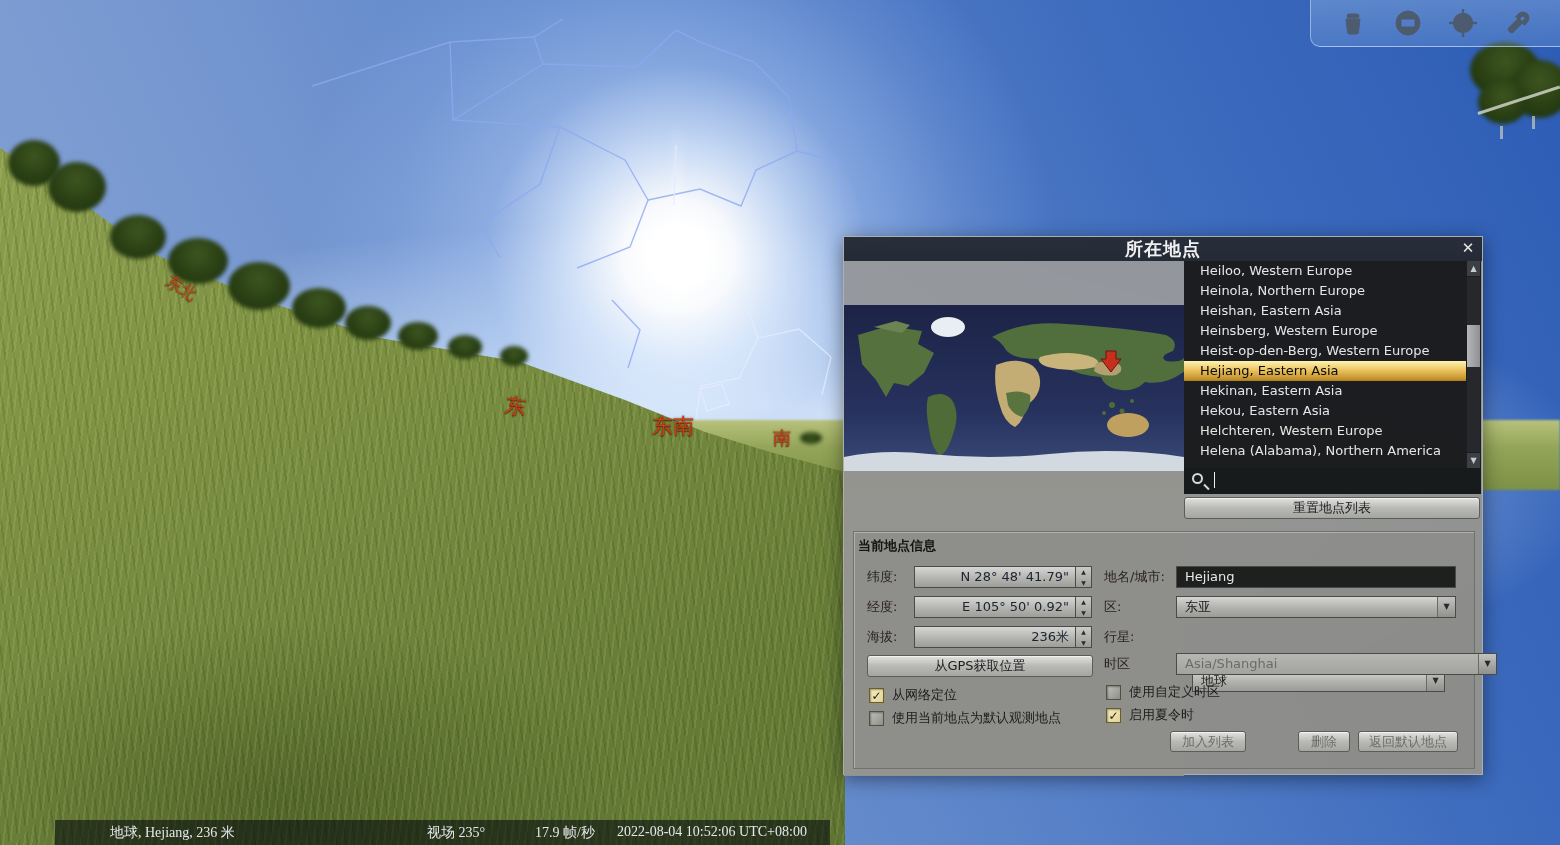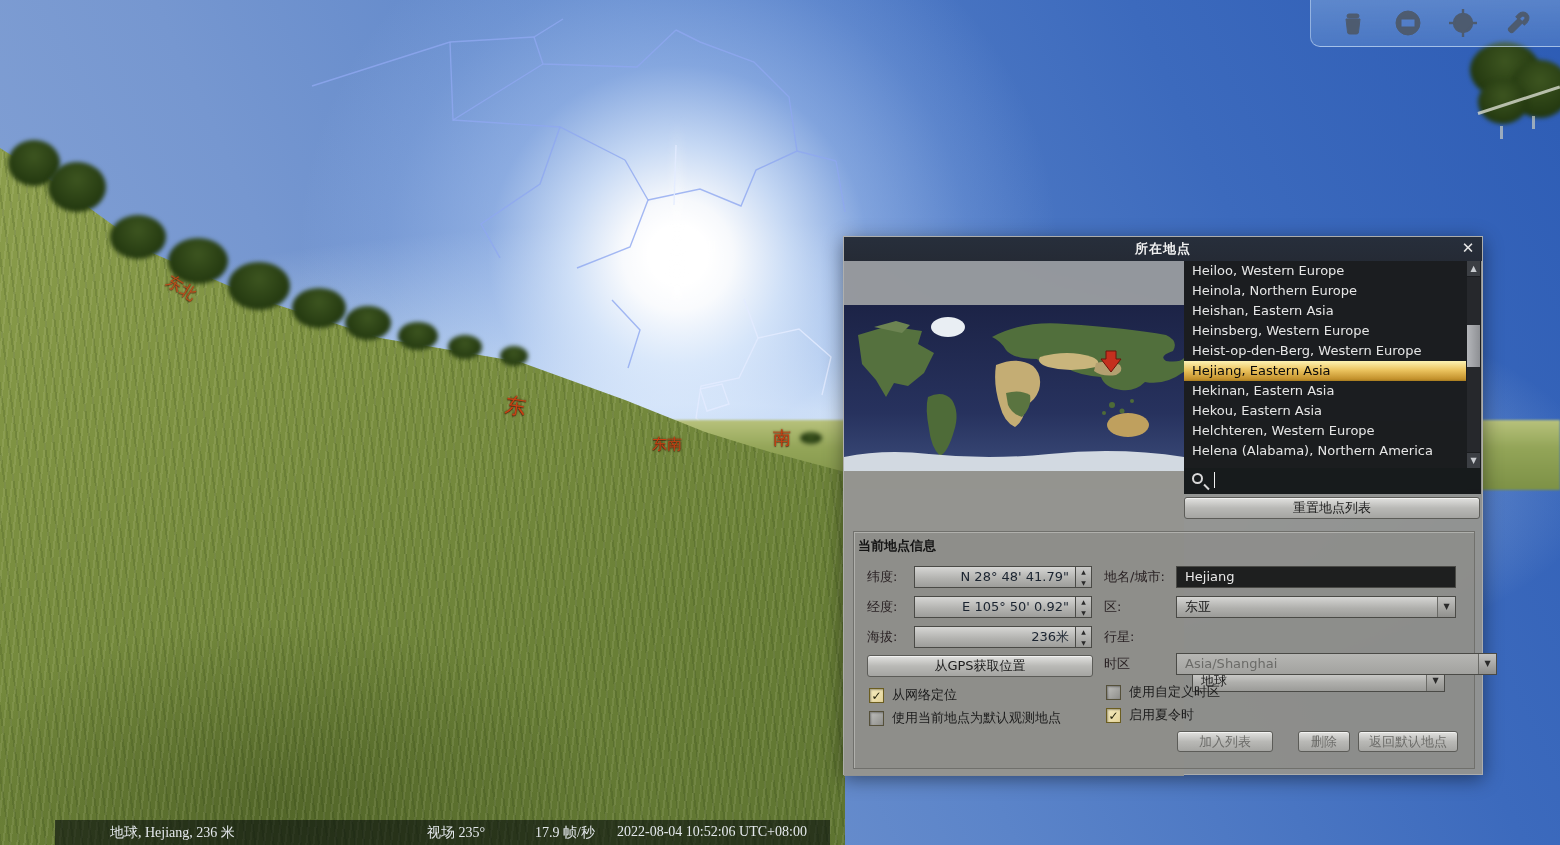--- a/index.html
+++ b/index.html
@@ -56,31 +56,31 @@
   .tb-icon { width:30px; height:30px; opacity:.88; }
   .tb-icon svg { width:100%; height:100%; fill:#4d5764; stroke:#4d5764; }
 
   
   .dialog { position:absolute; left:843px; top:236px; width:640px; height:539px;
     background:rgba(148,148,144,.96); border:1px solid rgba(200,200,200,.5);
     box-shadow:0 4px 18px rgba(0,0,0,.45); font-size:13px; color:#1a1a1a; }
   .dlg-title-bar { position:absolute; left:0; top:0; width:100%; height:24px;
     background:linear-gradient(to bottom, rgba(30,38,52,.92), rgba(22,28,40,.88));
     display:flex; align-items:center; justify-content:center; }
-  .dlg-title { color:#f0f0f0; font-weight:bold; font-size:13px; letter-spacing:1px; }
+  .dlg-title { color:#f0f0f0; font-weight:bold; font-size:18px; letter-spacing:1px; }
   .dlg-close { position:absolute; right:5px; top:2px; width:18px; height:18px; color:#e8e8e8;
     font-size:15px; font-weight:bold; text-align:center; line-height:18px; cursor:pointer; }
 
   .map-strip { position:absolute; left:0; top:24px; width:340px; height:44px; background:rgba(150,155,165,.55); }
   .map-wrap { position:absolute; left:0; top:68px; width:340px; height:166px; background:#1d2547; }
   .map-bottom { position:absolute; left:0; top:234px; width:340px; height:305px; background:rgba(148,148,144,.97); }
 
   .loc-list { position:absolute; left:340px; top:24px; width:282px; height:207px;
     background:rgba(10,13,16,.88); overflow:hidden; }
-  .loc-row { height:20px; line-height:20px; padding-left:8px; color:#e6e6e6; white-space:nowrap; font-size:13px; cursor:pointer; }
+  .loc-row { height:20px; line-height:20px; padding-left:16px; color:#e6e6e6; white-space:nowrap; font-size:13px; cursor:pointer; }
   .loc-row.selected { background:linear-gradient(to bottom, #fdf3b4, #ecc45f 45%, #c3912c 90%, #a87c1f); color:#0a0a0a; }
   .scrollbar { position:absolute; left:622px; top:24px; width:15px; height:207px; background:rgba(10,13,16,.88); }
   .scroll-btn { position:absolute; left:1px; width:13px; height:15px; background:#3c3f44; color:#c9ccd0;
     font-size:8px; text-align:center; line-height:15px; cursor:pointer; }
   .scroll-track { position:absolute; left:1px; top:16px; width:13px; height:175px; background:#26282c; }
   .scroll-thumb { position:absolute; left:1px; top:64px; width:13px; height:42px;
     background:linear-gradient(to right,#b4b6ba,#8e9094); cursor:pointer; }
 
   .search-row { position:absolute; left:340px; top:231px; width:297px; height:26px; background:rgba(10,13,16,.9); }
   .search-glass { position:absolute; left:8px; top:5px; width:11px; height:11px; border:2px solid #d8d8d8; border-radius:50%; }
@@ -175,21 +175,21 @@
   <div class="bush" style="left:800px;top:432px;width:22px;height:12px;"></div>
   <div class="bush" style="left:1470px;top:42px;width:70px;height:56px;"></div>
   <div class="bush" style="left:1510px;top:60px;width:60px;height:58px;"></div>
   <div class="bush" style="left:1478px;top:80px;width:50px;height:44px;"></div>
   <div class="fence-line"></div>
   <div class="fence-post" style="left:1500px;top:126px;"></div>
   <div class="fence-post" style="left:1532px;top:116px;"></div>
 
   <span class="dir-label" style="left:165px;top:278px;font-size:16px;transform:rotate(32deg);opacity:.85;">东北</span>
   <span class="dir-label" style="left:505px;top:392px;font-size:21px;transform:rotate(8deg);">东</span>
-  <span class="dir-label" style="left:652px;top:435px;font-size:15px;">东南</span>
+  <span class="dir-label" style="left:652px;top:412px;font-size:21px;">东南</span>
   <span class="dir-label" style="left:773px;top:426px;font-size:18px;">南</span>
 
   <div class="toolbar">
     <div class="tb-icon">
       <svg viewBox="0 0 30 30">
           <rect x="9" y="6" width="12" height="4" rx="2"></rect>
           <path d="M8 11 h14 l-1.5 13 a2 2 0 0 1 -2 2 h-7 a2 2 0 0 1 -2 -2 z"></path>
         </svg>
     </div>
     <div class="tb-icon">
@@ -357,17 +357,17 @@
 
     <div class="cb-row" style="left:262px;top:447px;gap:8px;">
       <span class="cb-box"></span>
       <span class="cb-label">使用自定义时区</span>
     </div>
     <div class="cb-row" style="left:262px;top:470px;">
       <span class="cb-box checked">✓</span>
       <span class="cb-label">启用夏令时</span>
     </div>
 
-    <div class="btn dim bottom-btn" style="left:333px;width:96px;">加入列表</div>
+    <div class="btn dim bottom-btn" style="left:326px;width:76px;">加入列表</div>
     <div class="btn dim bottom-btn" style="left:454px;width:52px;">删除</div>
     <div class="btn dim bottom-btn" style="left:514px;width:100px;">返回默认地点</div>
   </div>
 </div>
 
 </body></html>

